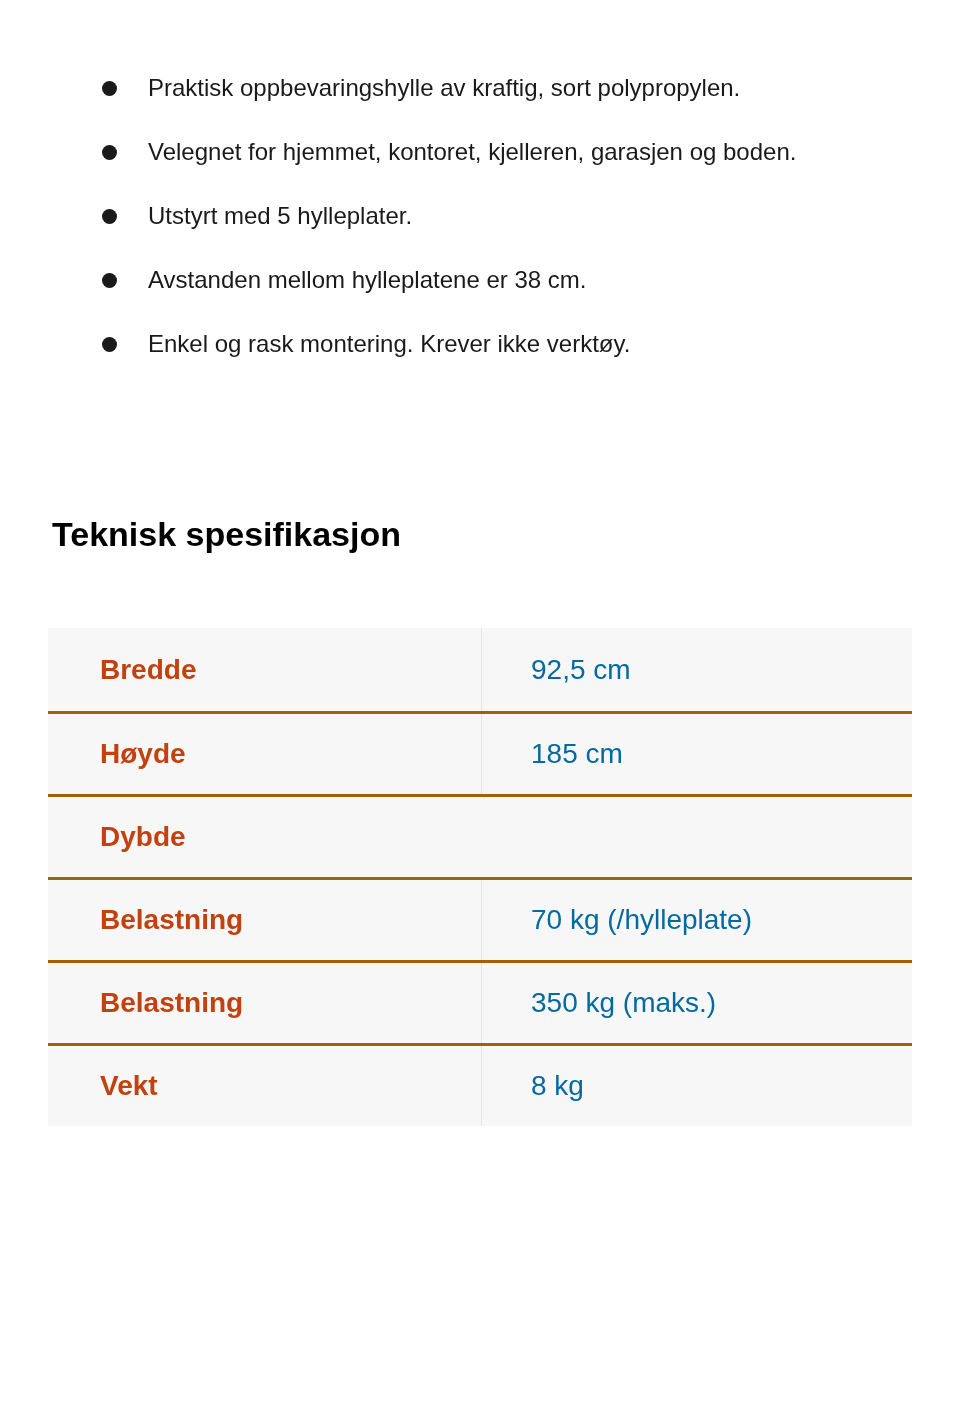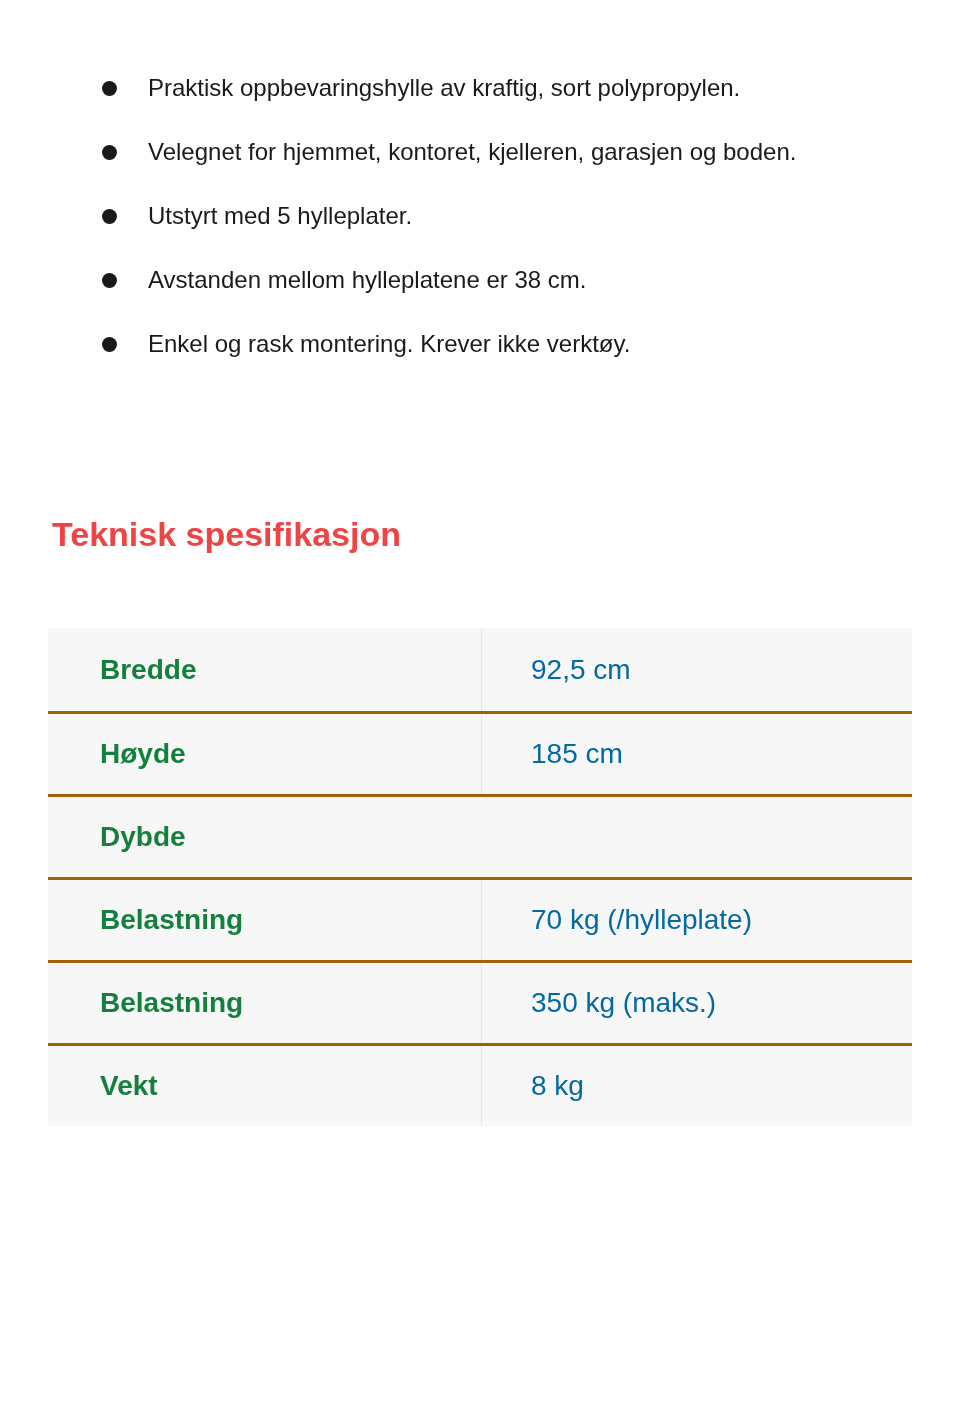--- a/index.html
+++ b/index.html
@@ -38,21 +38,21 @@
     border-radius: 50%;
     background: #1a1a1a;
   }
 
   
   .spec-title {
     margin: 136px 0 0 52px;
     font-size: 34px;
     line-height: 44px;
     font-weight: 700;
-    color: #ef4444;
+    color: #000000;
   }
 
   
   .spec-table {
     margin: 72px 48px 0 48px;
     width: 864px;
     background: #f7f7f7;
   }
   .spec-row {
     display: flex;
@@ -60,21 +60,21 @@
     align-items: center;
   }
   .spec-row + .spec-row {
     border-top: 3px solid #a16207;
   }
   .spec-label {
     width: 433px;
     padding-left: 52px;
     font-size: 28px;
     font-weight: 700;
-    color: #15803d;
+    color: #c2410c;
   }
   .spec-value {
     flex: 1;
     padding-left: 49px;
     font-size: 28px;
     font-weight: 400;
     color: #0369a1;
     border-left: 1px solid #e5e5e5;
     height: 100%;
     display: flex;

